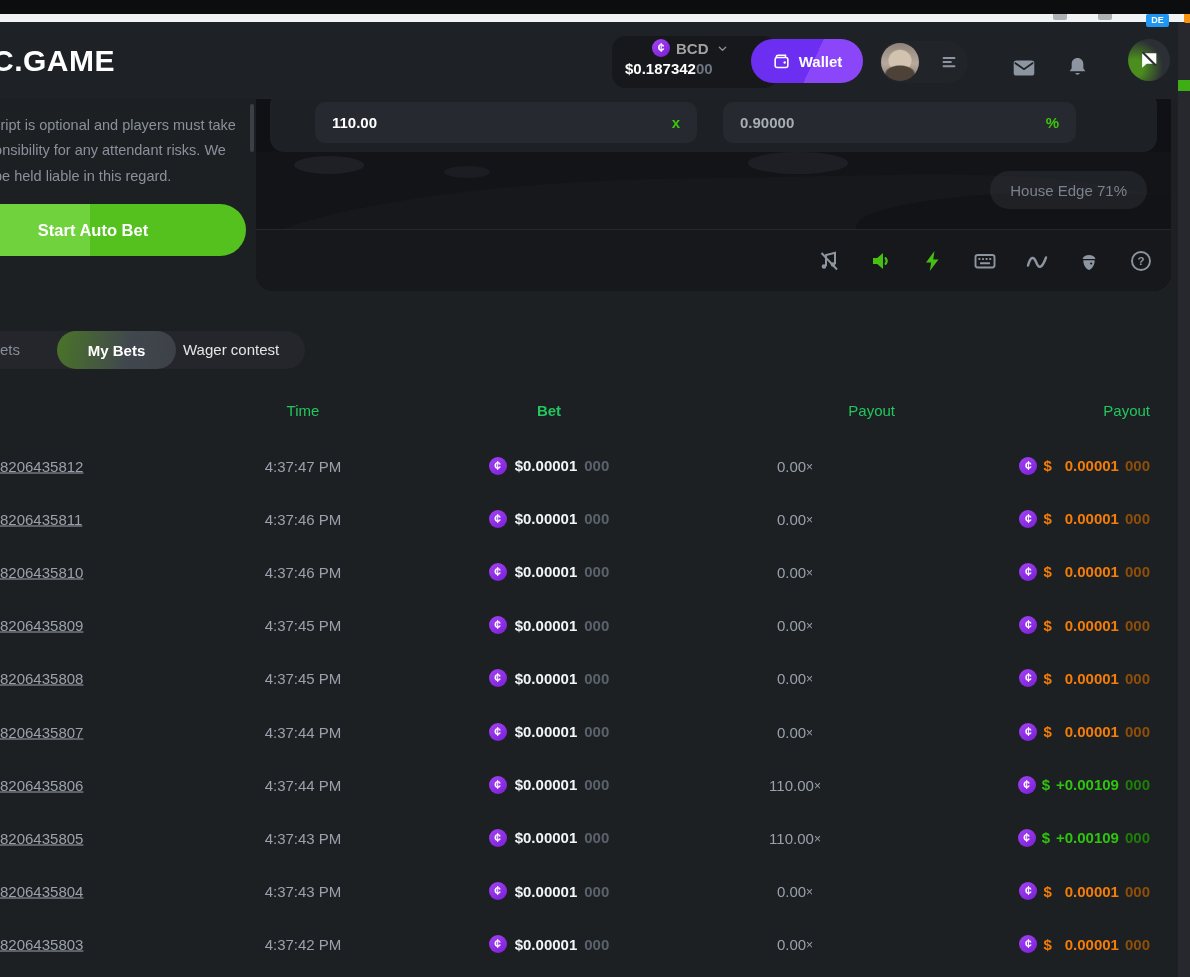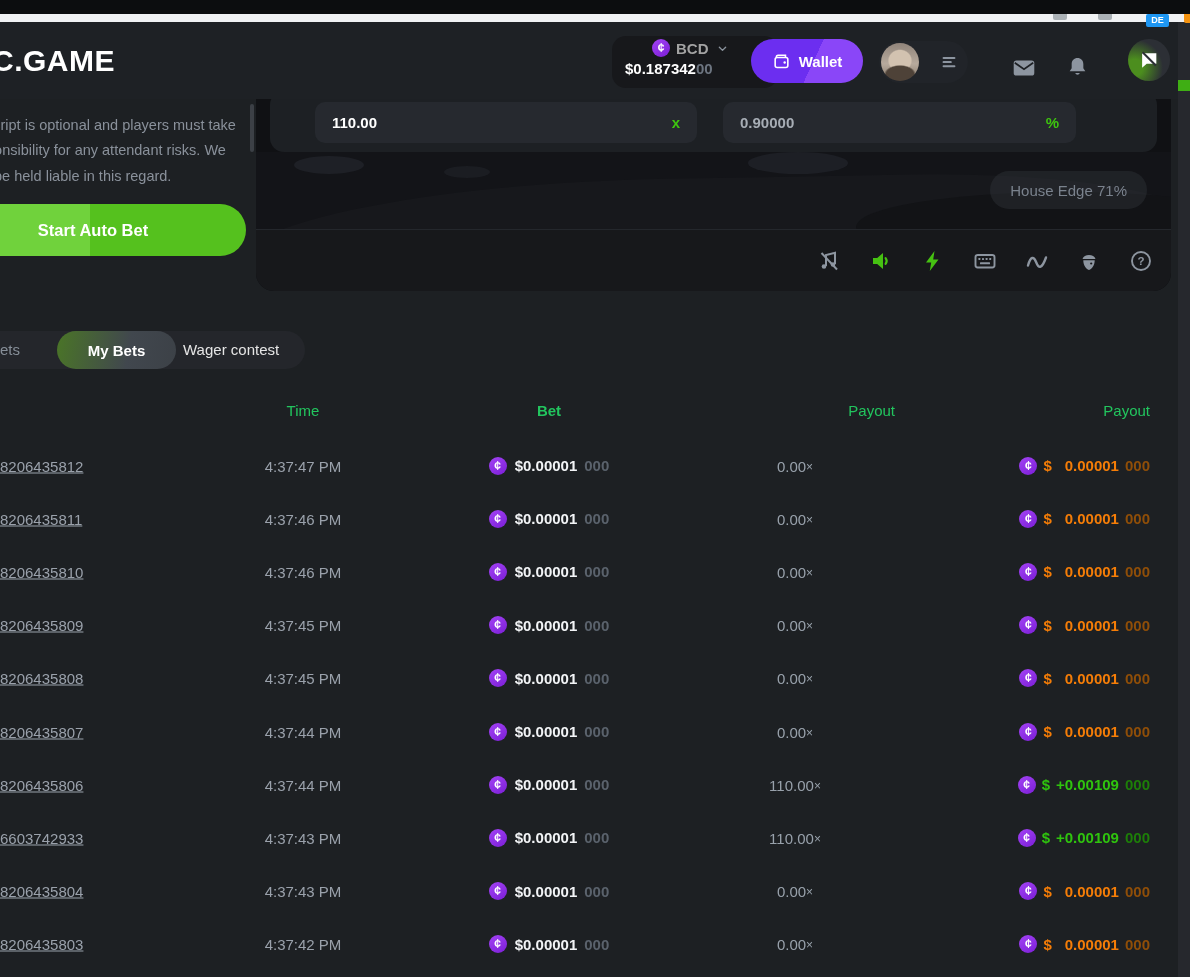--- a/index.html
+++ b/index.html
@@ -407,21 +407,21 @@
       </div>
       <div class="c-profit">
         <span class="coin">¢</span>
         <span class="p-cur">$</span>
           <span class="p-val">+0.00109</span>
           <span class="p-dim">000</span>
       </div>
     </div>
 
     <div class="trow win">
-      <div class="c-id">6603742933</div>
+      <div class="c-id">8206435805</div>
       <div class="c-time">4:37:43 PM</div>
       <div class="c-bet">
         <span class="coin">¢</span>
         <span class="b-main">$0.00001</span>
           <span class="b-dim">000</span>
       </div>
       <div class="c-payout">
         <span>110.00</span><span class="mult">×</span>
       </div>
       <div class="c-profit">

